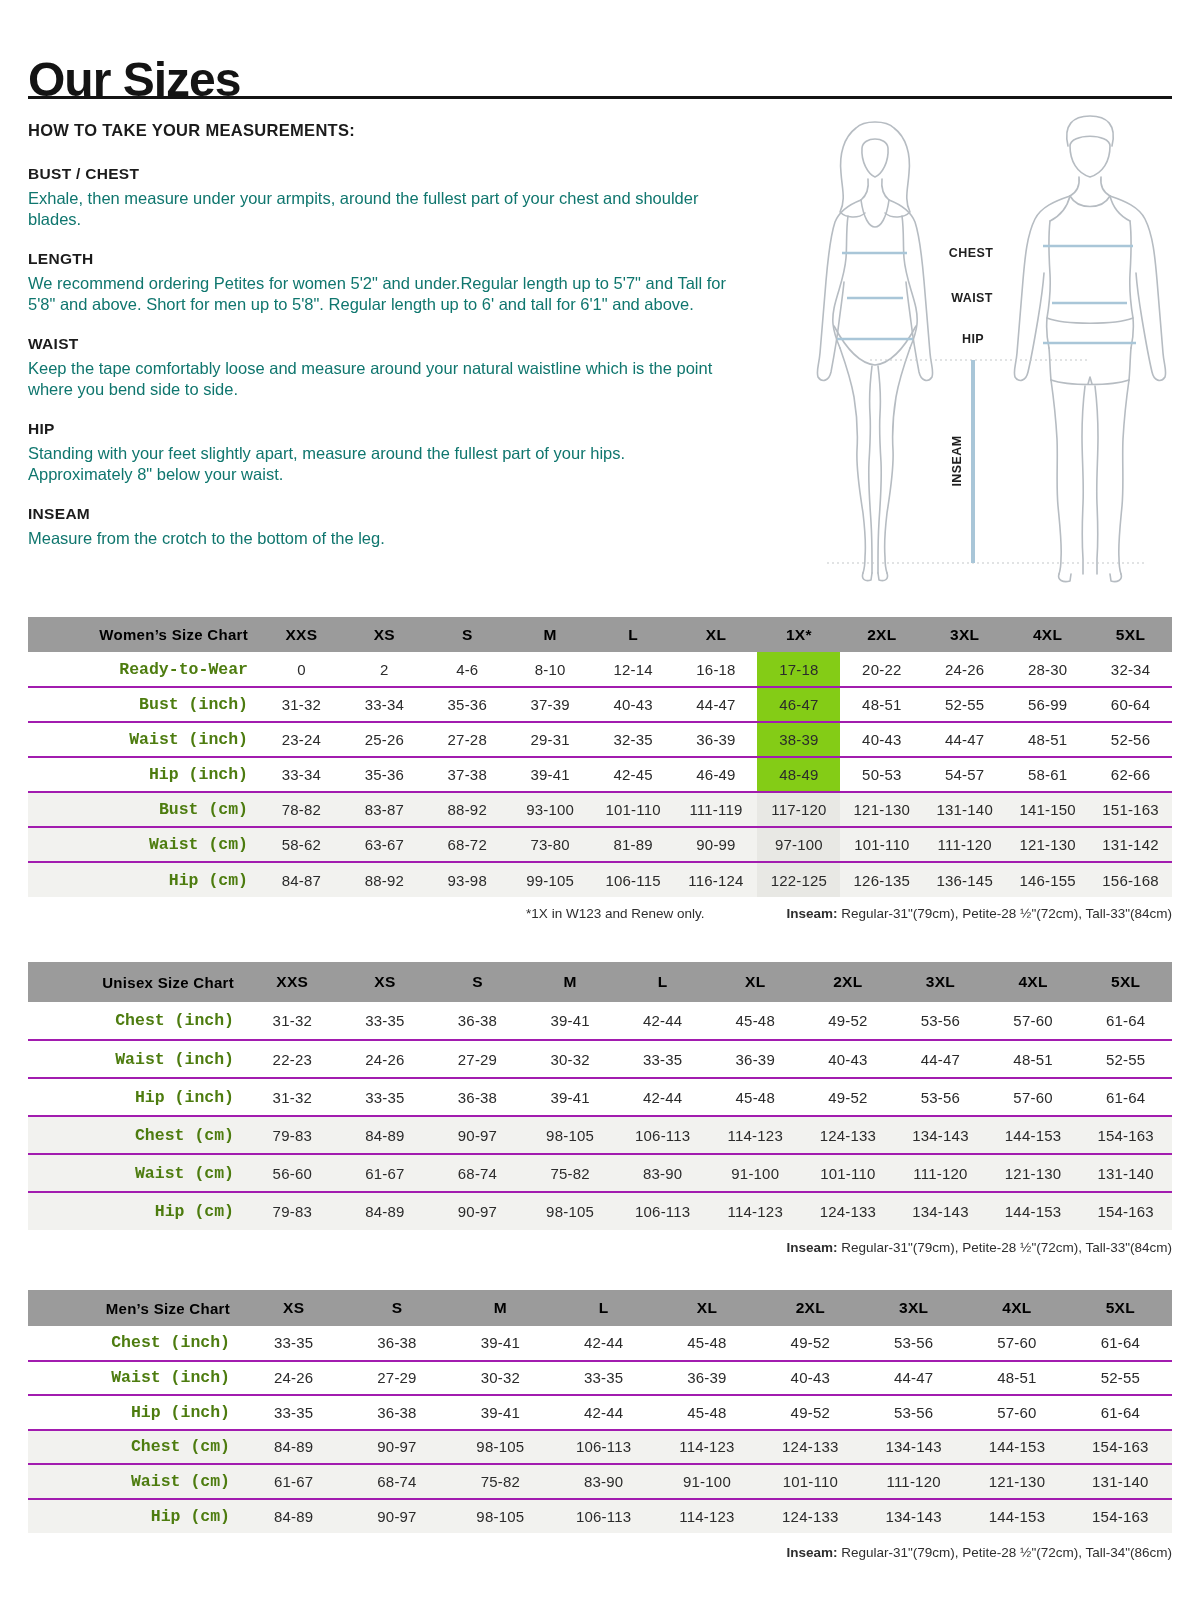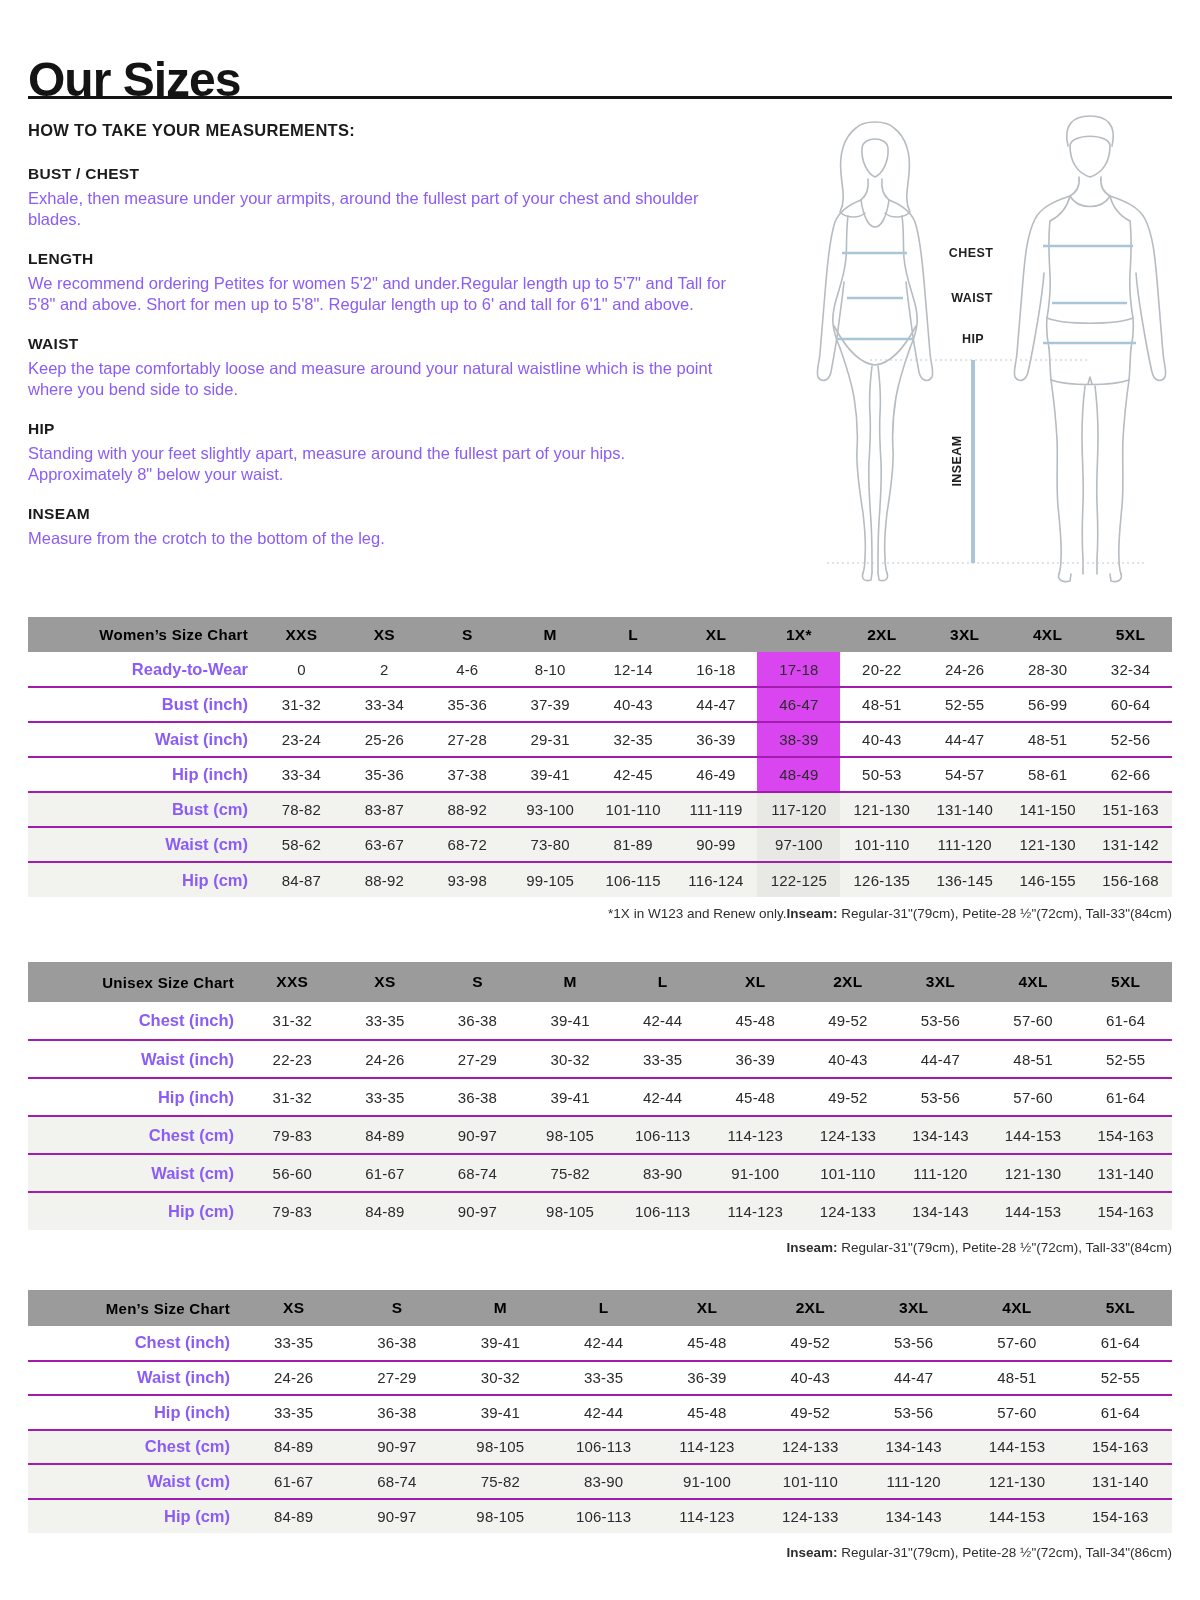--- a/index.html
+++ b/index.html
@@ -8,58 +8,58 @@
   .canvas { position:relative; width:1200px; height:1600px; margin:0 auto; background:#fff; overflow:hidden; }
 
   .page-title { position:absolute; left:28px; top:20px; font-size:48px; font-weight:800; letter-spacing:-1px; color:#141414; }
   .title-rule { position:absolute; left:28px; top:96px; width:1144px; height:3px; background:#141414; }
 
   .instructions { position:absolute; left:28px; top:121px; width:705px; }
   .instructions h2 { margin:0; font-size:16.5px; font-weight:700; color:#1b1b1b; letter-spacing:.3px; }
   .sect { margin-top:19px; }
   .sect:first-of-type { margin-top:25px; }
   .sect h3 { margin:0 0 5px 0; font-size:15.5px; font-weight:700; color:#1b1b1b; letter-spacing:.3px; }
-  .sect p { margin:0; font-size:16.5px; line-height:1.3; color:#8b5cf6; }
+  .sect p { margin:0; font-size:16.5px; line-height:1.3; color:#0f766e; }
 
   .figure { position:absolute; left:770px; top:110px; width:430px; height:480px; }
   .figure svg { display:block; width:100%; height:100%; }
   .outline path { fill:none; stroke:#b6bcc2; stroke-width:1.6; stroke-linecap:round; stroke-linejoin:round; }
   .blueline { stroke:#a9c6d8; stroke-width:2.4; }
   .inseam-bar { stroke:#a9c6d8; stroke-width:4; }
   .dashline { stroke:#c3c7ca; stroke-width:1.2; stroke-dasharray:2 3; }
   .diag-label { font-family:"Liberation Sans", sans-serif; font-size:12.5px; font-weight:700; fill:#1f1f1f; letter-spacing:.4px; }
 
   .chart { position:absolute; left:28px; width:1144px; }
   .chart-womens { top:617px; }
   .chart-unisex { top:962px; }
   .chart-mens   { top:1290px; }
 
   table.size-table { width:100%; border-collapse:collapse; table-layout:fixed; }
   .size-table thead th { background:#9b9b9b; color:#000000; font-size:15.5px; font-weight:700; text-align:center; padding:0; letter-spacing:.3px; }
   .size-table thead th.t-title { text-align:right; padding-right:12px; font-size:15px; }
-  .size-table tbody th { text-align:right; padding-right:12px; font-size:16.5px; font-weight:700; color:#8b5cf6; }
+  .size-table tbody th { text-align:right; padding-right:12px; font-size:16.5px; font-weight:700; color:#4d7c0f;font-family:Liberation Mono, monospace; }
   .size-table tbody td { text-align:center; font-size:15px; color:#2b2b2b; padding:0; letter-spacing:.2px; }
   .size-table tbody tr + tr { border-top:2px solid #a21caf; }
   .size-table tbody tr.shaded { background:#f2f2ef; }
-  .size-table tbody td.hl { background:#d946ef; }
+  .size-table tbody td.hl { background:#84cc16; }
   .size-table tbody tr.shaded td.hl { background:#e8e8e4; }
 
   .chart-womens thead th { height:35px; }
   .chart-unisex thead th { height:40px; }
   .chart-mens   thead th { height:36px; }
   .chart-womens tbody tr { height:35px; }
   .chart-unisex tbody tr { height:38px; }
   .chart-mens   tbody tr { height:34.5px; }
   .chart-womens col.label-col { width:232px; }
   .chart-unisex col.label-col { width:218px; }
   .chart-mens   col.label-col { width:214px; }
 
   .footnote { position:absolute; left:28px; width:1144px; font-size:13.5px; color:#2e2e2e; }
   .footnote b { font-weight:700; }
-  .footnote-womens { top:906px; display:flex; justify-content:flex-end; }
+  .footnote-womens { top:906px; display:flex; justify-content:flex-end; gap:82px; }
   .footnote-unisex { top:1240px; text-align:right; }
   .footnote-mens   { top:1545px; text-align:right; }
 </style>
 </head>
 <body>
 
 <div class="canvas">
 
   <h1 class="page-title">Our Sizes</h1>
   <div class="title-rule"></div>

